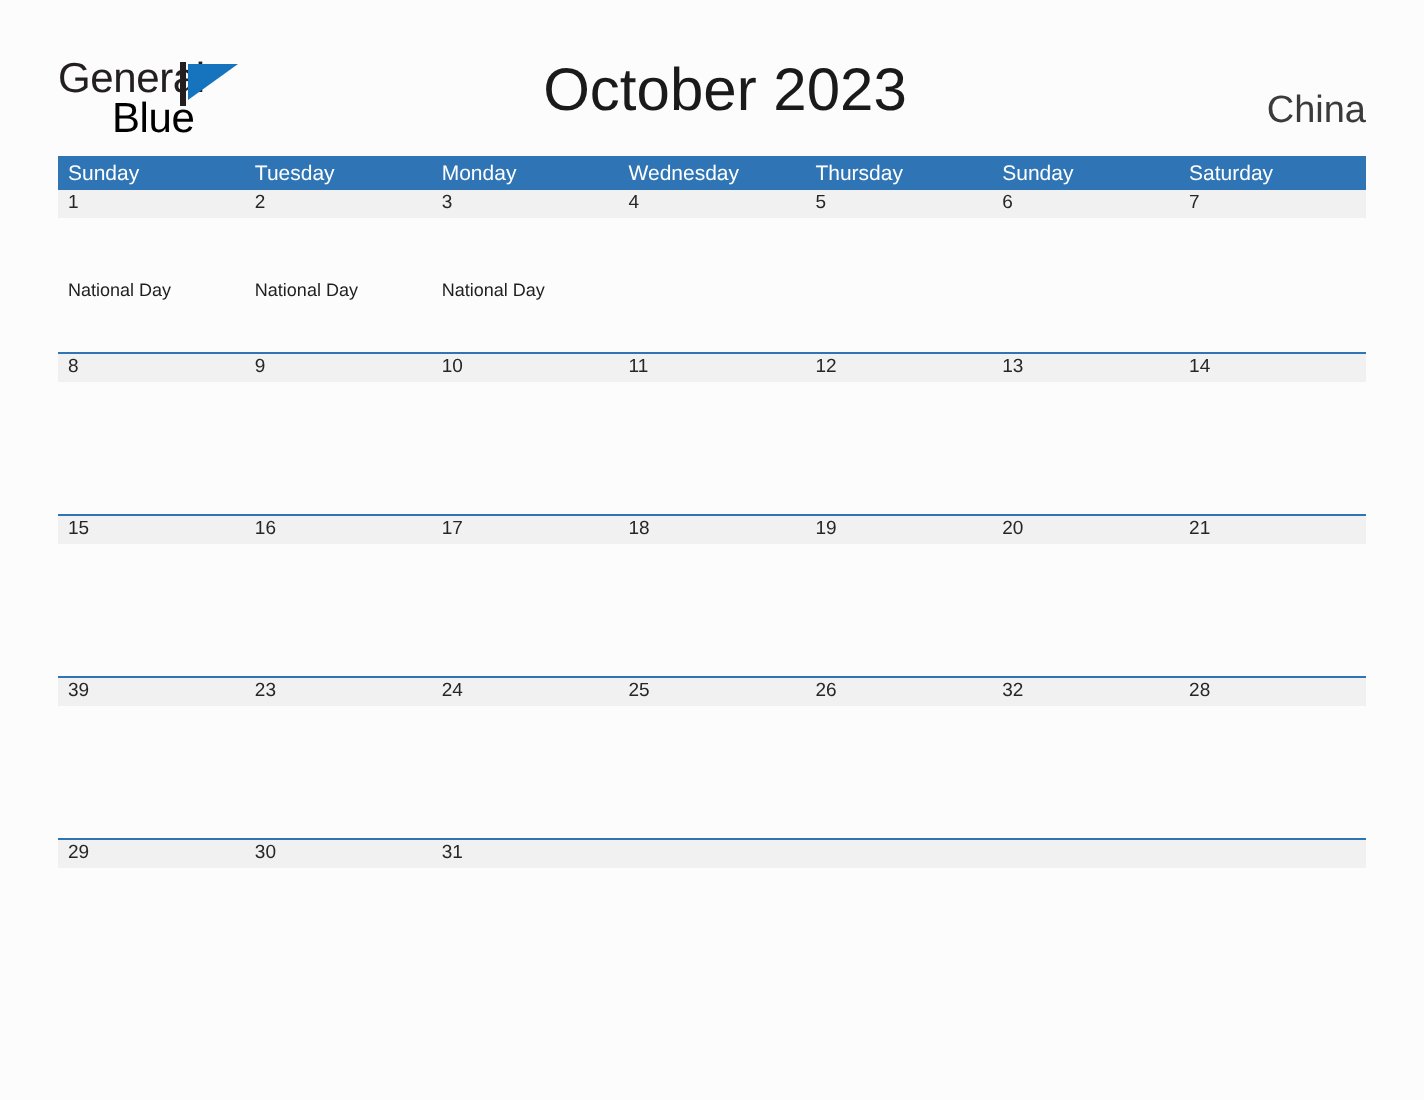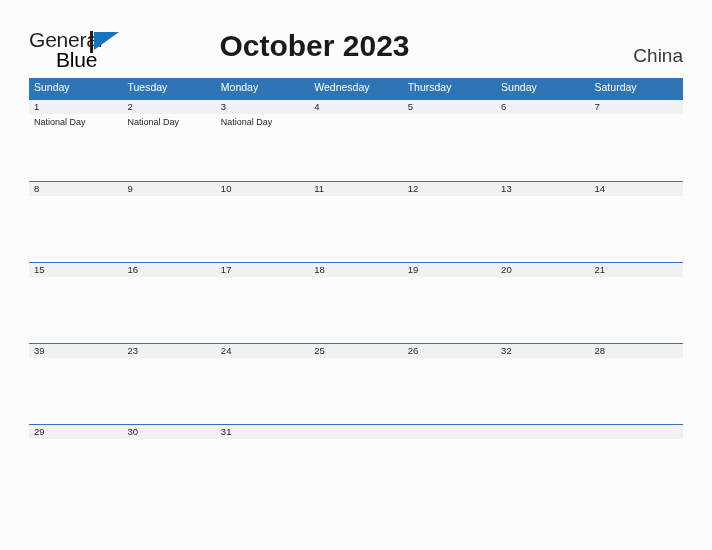--- a/index.html
+++ b/index.html
@@ -83,22 +83,23 @@
   }
 
   #title {
     position: absolute;
     left: 0;
     top: 29px;
     width: 629px;
     text-align: center;
     font-size: 30px;
     color: #1a1a1a;
-    font-weight: bold;
+    font-weight: normal;
     line-height: 34px;
+    padding-left: 48px;
   }
 
   #region {
     position: absolute;
     right: 29px;
     top: 45px;
     font-size: 19px;
     color: #3b3b3b;
     text-align: right;
     white-space: nowrap;
@@ -108,21 +109,21 @@
   #calendar {
     position: absolute;
     left: 29px;
     top: 78px;
     width: 654px;
   }
 
   #weekday-header {
     display: flex;
     width: 654px;
-    height: 22px;
+    height: 17px;
     background: #2f75b5;
   }
   .weekday-cell {
     flex: 1 1 0;
     box-sizing: border-box;
     padding-left: 5px;
     color: #ffffff;
     font-size: 10.5px;
     line-height: 18px;
     white-space: nowrap;
@@ -161,20 +162,21 @@
   .events-strip {
     display: flex;
     width: 654px;
     height: 66px;
   }
   .event-cell {
     flex: 1 1 0;
     box-sizing: border-box;
     padding: 2px 5px 0 5px;
     overflow: hidden;
+    margin-top: 28px;
   }
   .event-item {
     font-size: 9px;
     line-height: 12px;
     color: #1f1f1f;
     white-space: nowrap;
     overflow: hidden;
   }
 </style>
 </head>

